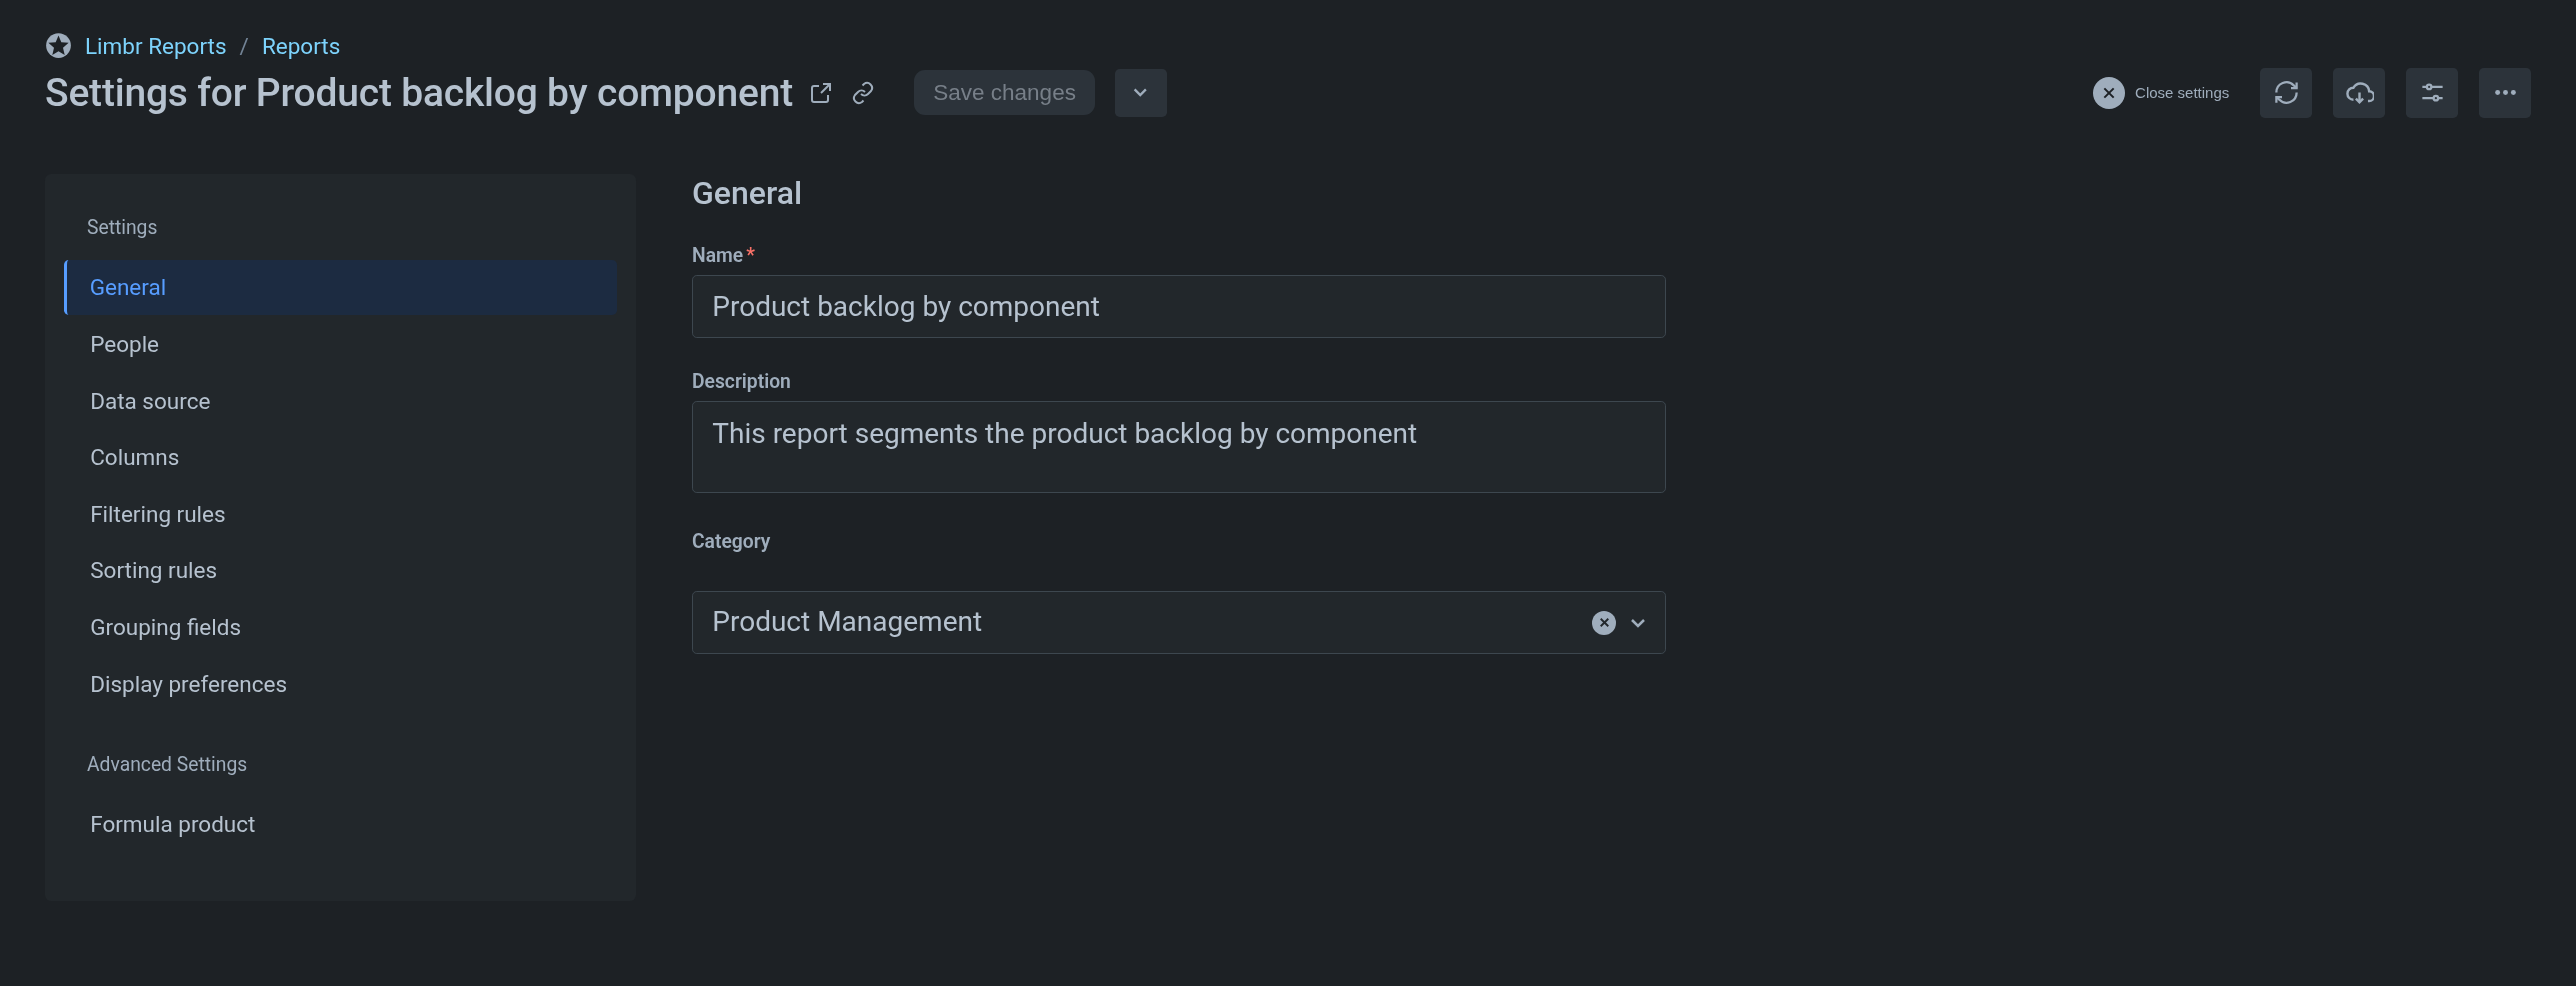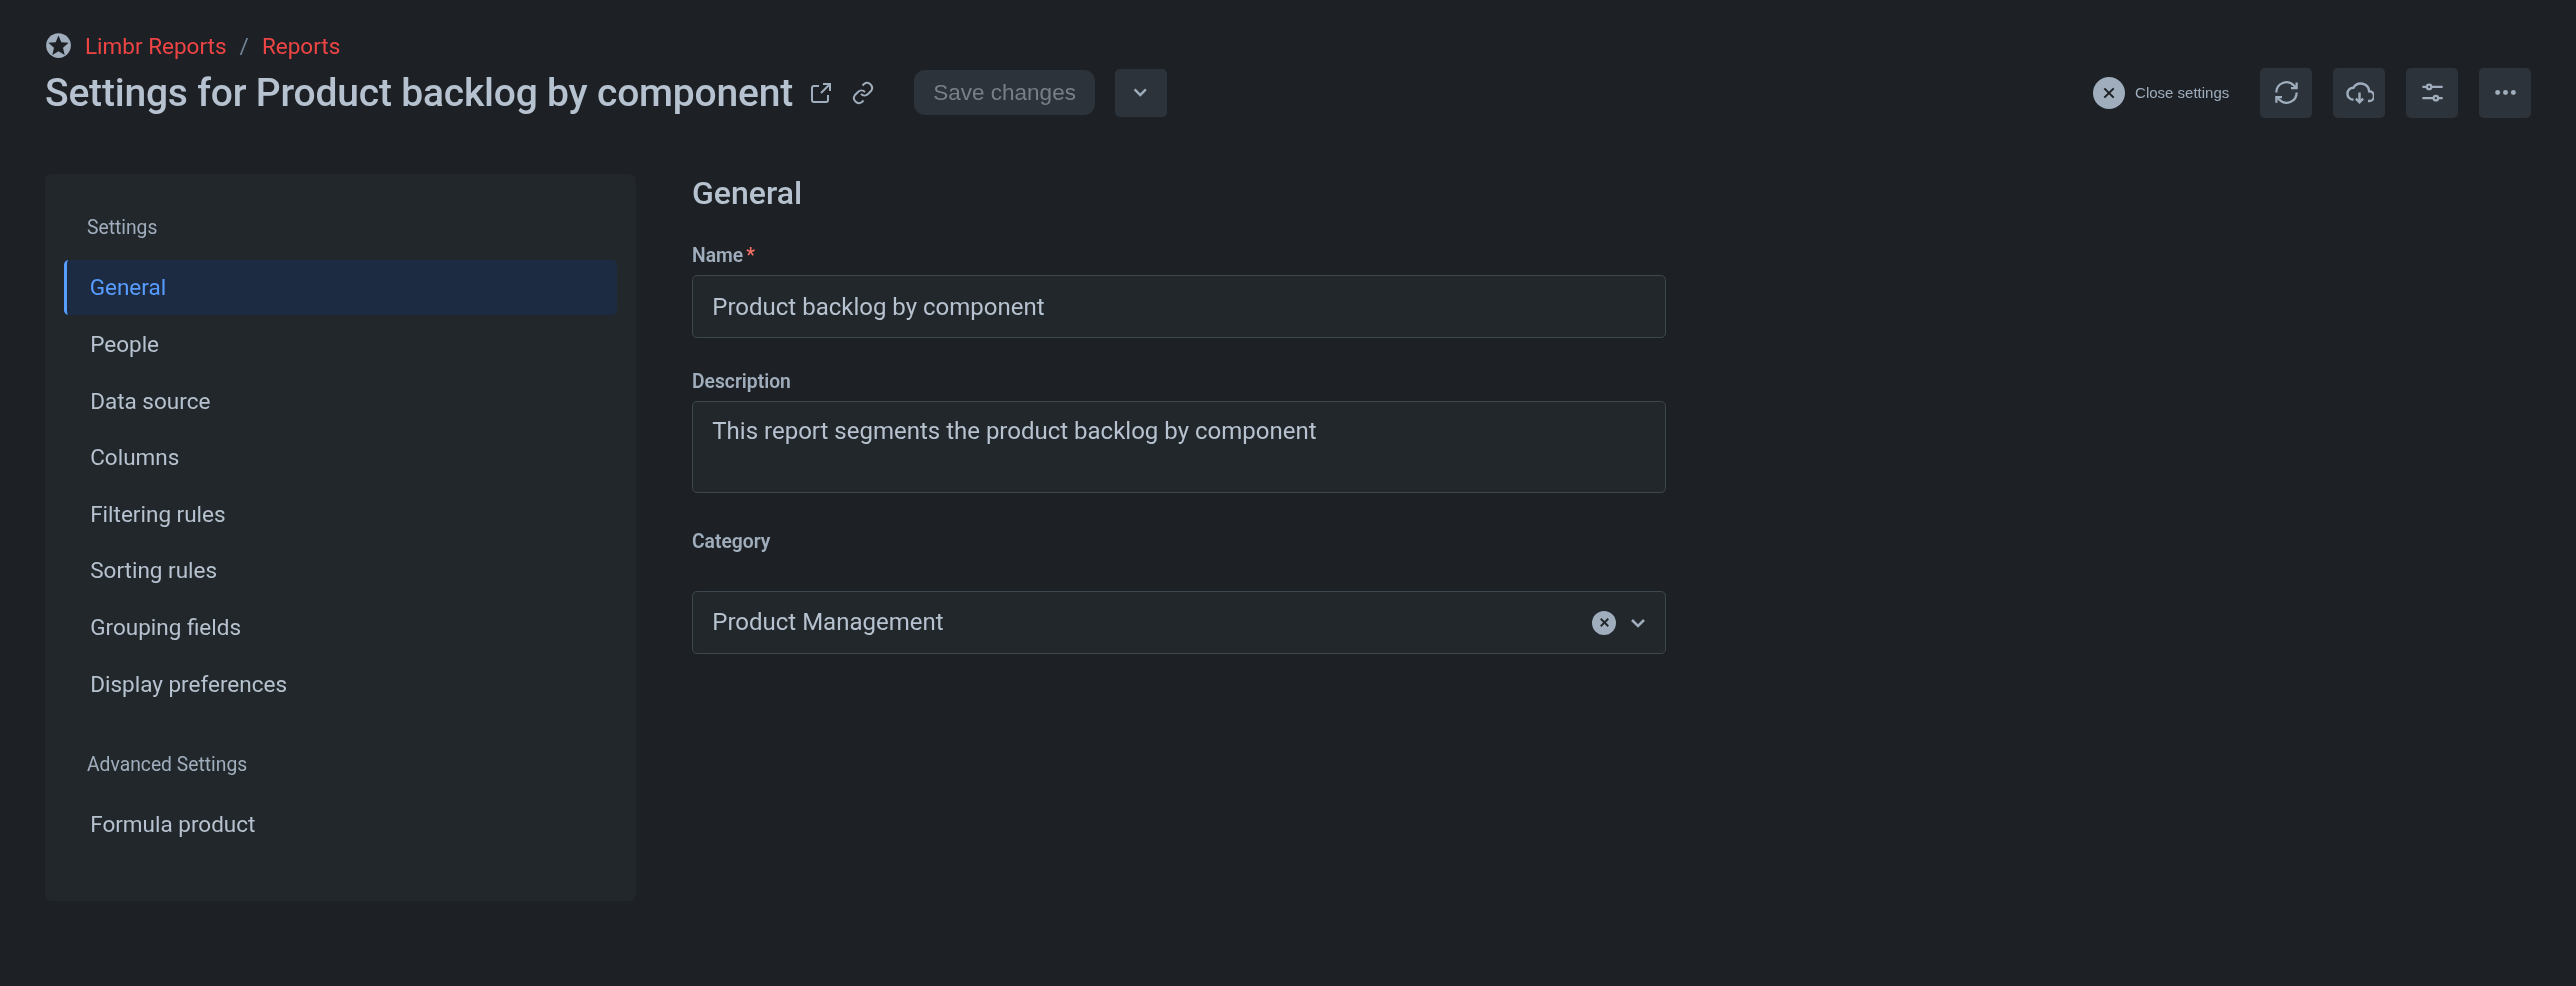--- a/index.html
+++ b/index.html
@@ -9,21 +9,21 @@
     background: #1d2125;
     color: #b6c2cf;
     font-family: -apple-system, BlinkMacSystemFont, "Segoe UI", Roboto, sans-serif;
     font-size: 22.5px;
     overflow: hidden;
   }
   .page { padding: 32px 45px 0 45px; }
 
   
   .breadcrumb { display: flex; align-items: center; gap: 13px; font-size: 22.5px; color: #9fadbc; margin-bottom: 8px; }
-  .breadcrumb a { color: #ef4444; text-decoration: none; }
+  .breadcrumb a { color: #7dd3fc; text-decoration: none; }
   .breadcrumb .sep { color: #738496; }
   .logo-icon { width: 27px; height: 27px; display: inline-flex; align-items: center; justify-content: center; }
 
   
   .header-row { display: flex; align-items: center; gap: 13px; margin-top: 3.2px; }
   .page-title { font-size: 39px; font-weight: 500; color: #b6c2cf; letter-spacing: -0.2px; }
   .icon-btn-sm {
     width: 29px; height: 29px; display: inline-flex; align-items: center; justify-content: center;
     color: #9fadbc; border-radius: 4.8px;
   }
@@ -91,21 +91,21 @@
   .main { flex: 0 0 974px; }
   .section-title { font-size: 32px; font-weight: 500; color: #b6c2cf; margin-bottom: 32px; }
   .field-label { font-size: 19.3px; font-weight: 600; color: #9fadbc; margin-bottom: 8px; display: block; }
   .req { color: #f87168; margin-left: 3.2px; }
   .text-input, .textarea, .select {
     width: 100%;
     background: #22272b;
     border: 1.6px solid #3d474f;
     border-radius: 4.8px;
     color: #b6c2cf;
-    font-size: 24px;
+    font-size: 28px;
     font-family: inherit;
   }
   .text-input { height: 63px; padding: 0 19.3px; }
   .textarea { height: 92px; padding: 14.5px 19.3px; resize: none; }
   .field { margin-bottom: 32px; }
   .select-wrap { position: relative; }
   .select { height: 63px; padding: 0 81px 0 19.3px; line-height: 60px; margin-top: 38px; }
   .select-clear {
     position: absolute; right: 50px; top: 50%; transform: translateY(-50%);
     width: 24px; height: 24px; border-radius: 50%;

